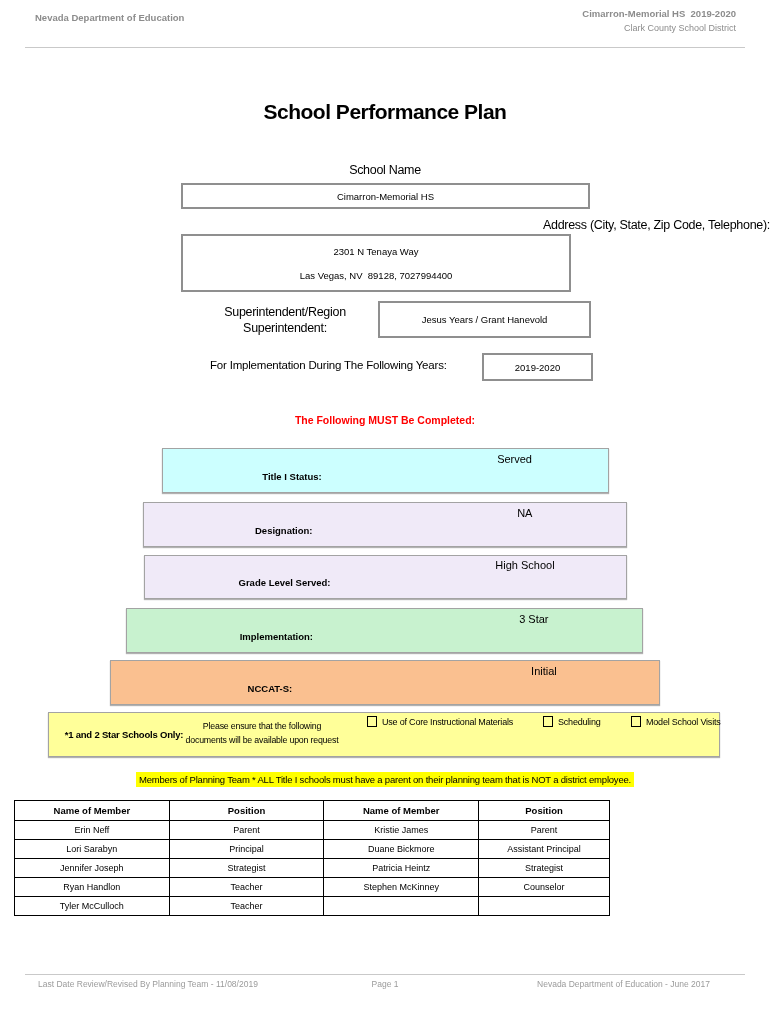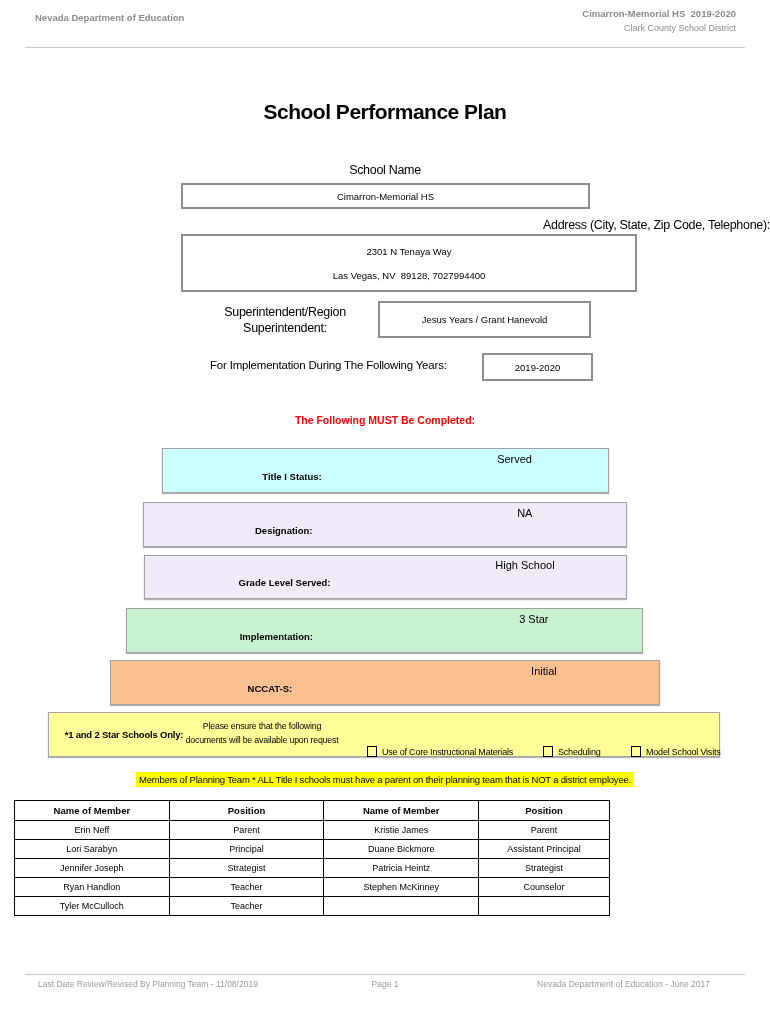--- a/index.html
+++ b/index.html
@@ -25,21 +25,21 @@
   .sec-label{position:absolute;width:100%;left:0;text-align:center;font-size:12.5px;letter-spacing:-0.3px;}
   .lbl-school{top:163px;}
   .lbl-address{top:218px;text-align:right;}
   .lbl-super{top:305px;left:195px;width:180px;line-height:1.25;}
 
   
   .formbox{position:absolute;border:2px solid #8f8f8f;background:#fff;box-sizing:border-box;
            display:flex;flex-direction:column;align-items:center;justify-content:center;
            font-size:9.5px;text-align:center;}
   .box-school{left:181px;top:183px;width:409px;height:26px;}
-  .box-address{left:181px;top:234px;width:456px;height:58px;row-gap:13px;}
+  .box-address{left:181px;top:234px;width:390px;height:58px;row-gap:13px;}
   .box-super{left:378px;top:301px;width:213px;height:37px;}
   .box-years{left:482px;top:353px;width:111px;height:28px;}
   .pre{white-space:pre;}
   .lbl-years{position:absolute;left:210px;top:359px;font-size:11.5px;letter-spacing:-0.2px;}
 
   .red-notice{position:absolute;top:414px;left:0;width:100%;text-align:center;
               color:#ff0000;font-weight:bold;font-size:10.5px;}
 
   
   .srow{position:absolute;border:1px solid #a3a3a3;box-sizing:border-box;
@@ -54,21 +54,21 @@
   .srow .sv{position:absolute;right:0;top:0;bottom:0;width:42%;display:flex;align-items:center;
             justify-content:center;font-size:11px;padding-bottom:24px;box-sizing:border-box;}
 
   
   .star-row{position:absolute;left:48px;top:712px;width:672px;height:45px;
             border:1px solid #a3a3a3;box-sizing:border-box;box-shadow:0 1px 1px rgba(0,0,0,0.3);}
   .star-label{position:absolute;left:5px;top:16px;width:140px;text-align:center;
               font-weight:bold;font-size:9.5px;letter-spacing:-0.2px;}
   .star-note{position:absolute;left:118px;top:7px;width:190px;text-align:center;
              font-size:8.8px;letter-spacing:-0.2px;line-height:1.55;}
-  .cb-item{position:absolute;top:33px;display:flex;align-items:center;gap:5px;
+  .cb-item{position:absolute;top:3px;display:flex;align-items:center;gap:5px;
            font-size:9px;letter-spacing:-0.2px;white-space:nowrap;}
   .cb-1{left:318px;} .cb-2{left:494px;} .cb-3{left:582px;}
   .cb-box{display:inline-block;width:10px;height:11px;border:1.4px solid #000;background:transparent;box-sizing:border-box;}
 
   
   .hl-wrap{position:absolute;top:769px;left:0;width:100%;text-align:center;}
   .hl{display:inline-block;padding:2px 3px;font-size:9.5px;letter-spacing:-0.2px;}
 
   
   .team-table{position:absolute;left:14px;top:800px;width:596px;border-collapse:collapse;

